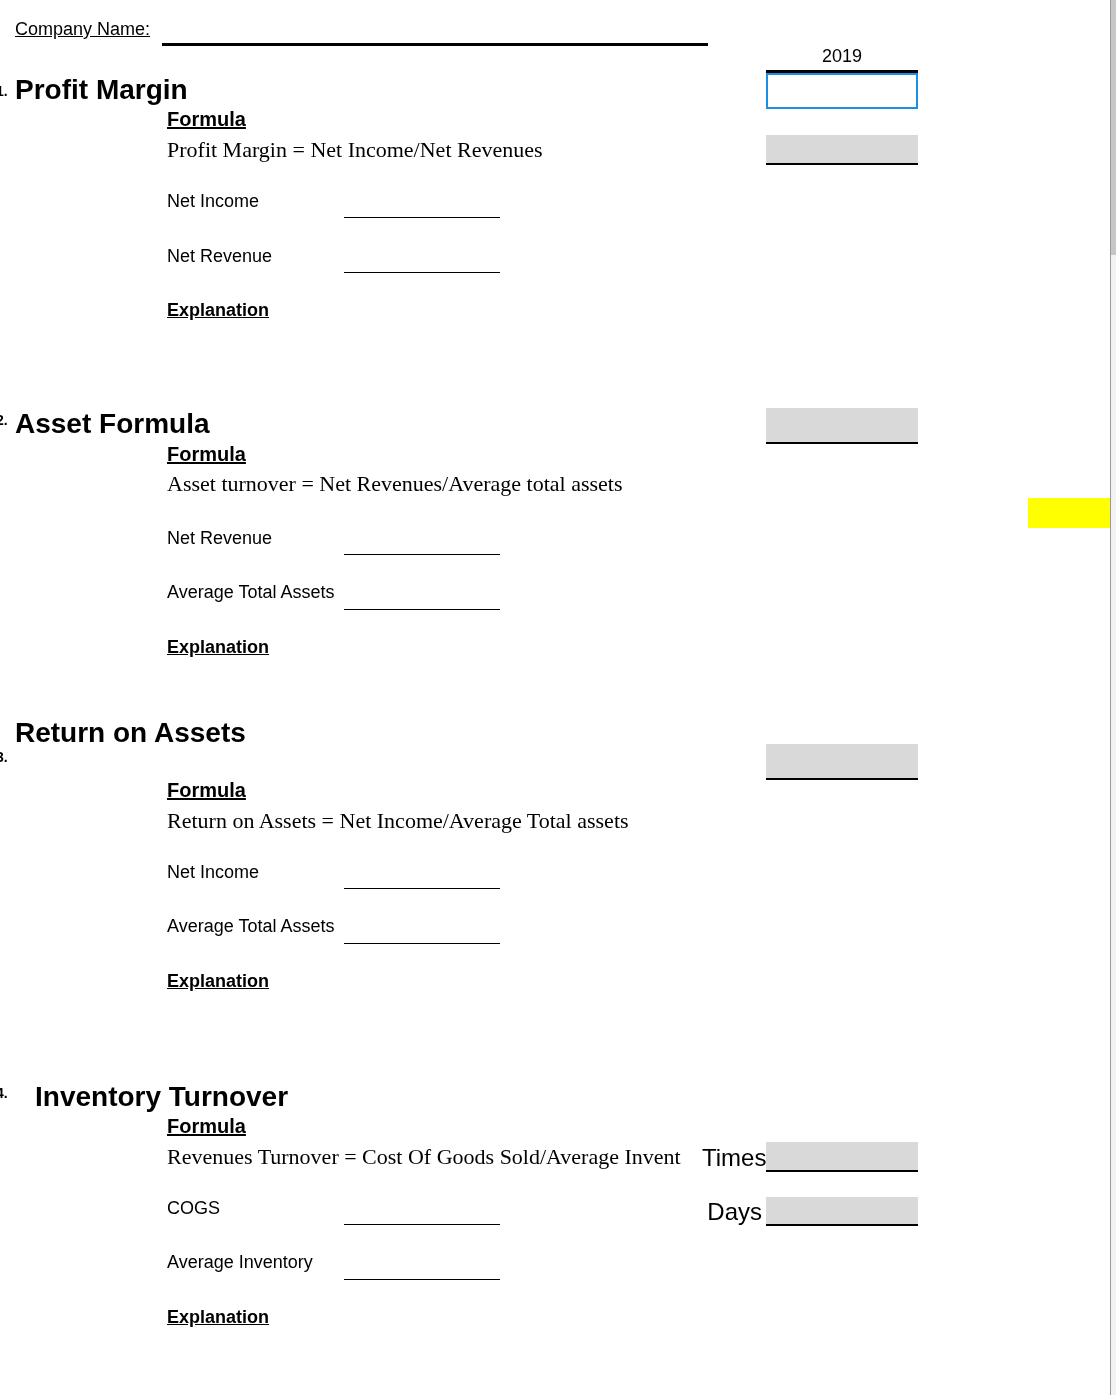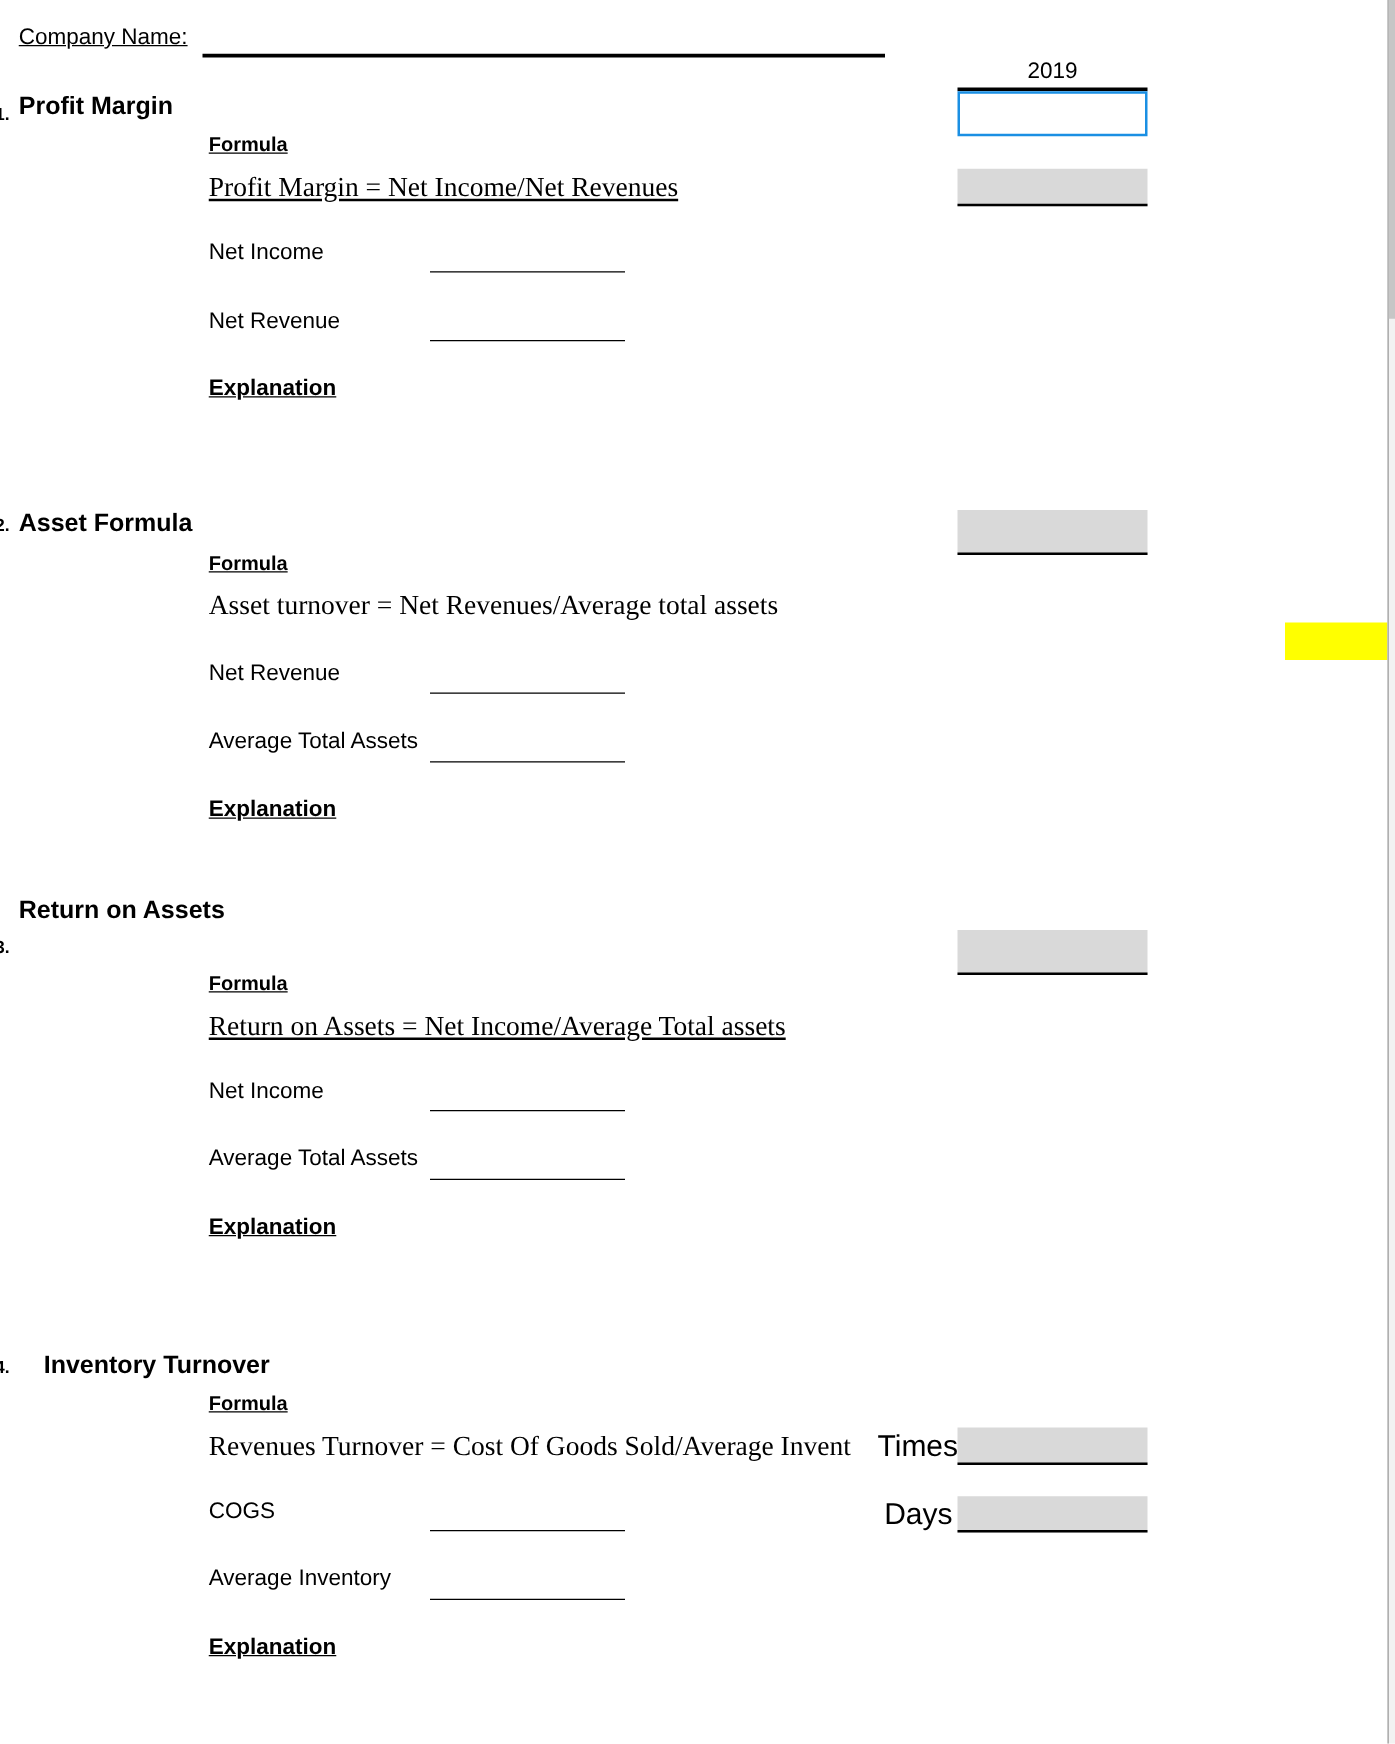--- a/index.html
+++ b/index.html
@@ -4,24 +4,24 @@
 <style>
   html, body { margin:0; padding:0; }
   body { width:1116px; height:1395px; position:relative; overflow:hidden; background:#fff; font-family:"Liberation Sans", "DejaVu Sans", sans-serif; color:#000; }
   .abs { position:absolute; white-space:nowrap; }
   .company-label { left:15px; top:19px; font-size:18px; font-weight:normal; text-decoration:underline; }
   .company-line { left:162px; top:43px; width:546px; height:0; border-top:3px solid #000; }
   .year { left:766px; top:46px; width:152px; text-align:center; font-size:18px; }
   .year-line { left:766px; top:70px; width:152px; border-top:3px solid #000; }
   .active-cell { left:766px; top:73px; width:148px; height:32px; border:2px solid #1a8fe3; background:#fff; }
   .sec-num { left:-4px; font-size:14px; font-weight:bold; }
-  .sec-title { left:15px; font-size:20px; font-weight:bold; }
-  .formula-label { left:167px; font-size:16px; font-weight:bold; text-decoration:underline; }
+  .sec-title { left:15px; font-size:28px; font-weight:bold; }
+  .formula-label { left:167px; font-size:20px; font-weight:bold; text-decoration:underline; }
   .formula-text { left:167px; font-family:"Liberation Serif", "DejaVu Serif", serif; font-size:22px; }
-  .formula-text.ul { text-decoration:underline; }
+  .formula-text.ul { }
   .field-label { left:167px; font-size:18px; }
   .field-line { left:344px; width:156px; border-top:1.5px solid #000; }
   .explanation { left:167px; font-size:18px; font-weight:bold; text-decoration:underline; }
   .gray-cell { left:766px; width:152px; background:#d9d9d9; border-bottom:2px solid #000; box-sizing:border-box; }
   .unit-label { font-size:24px; text-align:right; width:60px; }
   .yellow { left:1028px; top:498px; width:82px; height:30px; background:#ffff00; }
   .scroll-track { left:1110px; top:0; width:6px; height:1395px; background:#f2f2f2; border-left:1px solid #9a9a9a; }
   .scroll-thumb { left:1111px; top:0; width:5px; height:255px; background:#c6c6c6; }
   .clip { overflow:hidden; }
 </style>

